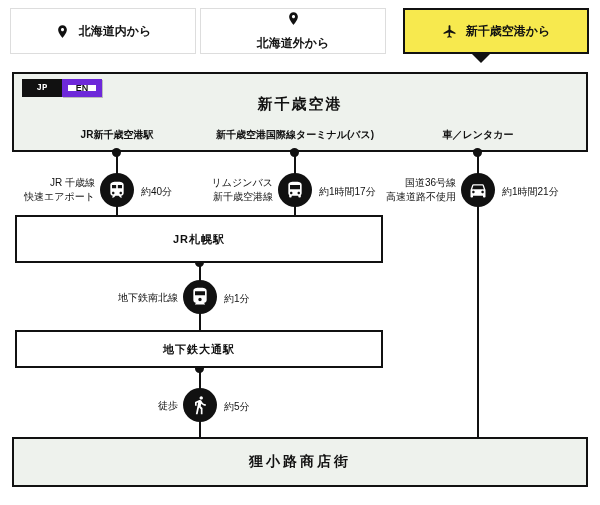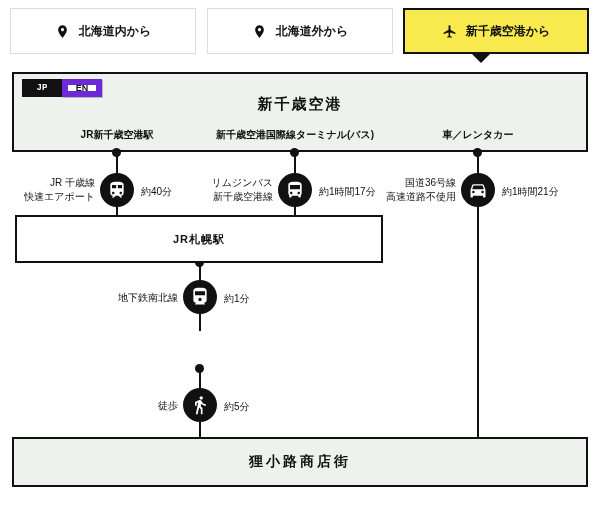--- a/index.html
+++ b/index.html
@@ -12,21 +12,21 @@
   .stage { position: relative; width: 600px; height: 505px; overflow: hidden; background: #fff; }
 
   
   .tab {
     position: absolute; top: 8px; height: 46px; width: 186px;
     background: #fff; border: 1px solid #ddd;
     display: flex; align-items: center; justify-content: center; gap: 9px;
     font-size: 12px; font-weight: bold; cursor: pointer;
   }
   .tab.t1 { left: 10px; }
-  .tab.t2 { left: 207px; }
+  .tab.t2 { left: 200px; flex-direction: column; }
   .tab.t3 { left: 403px; background: #f7e94e; border: 2px solid #111; }
   .tab .ticon { width: 15px; height: 15px; display: inline-flex; }
   .tab .ticon svg { width: 100%; height: 100%; fill: #111; }
   .tab-pointer {
     position: absolute; top: 54px; left: 472px; width: 0; height: 0;
     border-left: 9px solid transparent; border-right: 9px solid transparent;
     border-top: 9px solid #111;
   }
 
   
@@ -204,15 +204,16 @@
   <div class="route-label rl-subway">地下鉄南北線</div>
   <div class="route-label rl-walk">徒歩</div>
 
   <div class="route-time rt-jr">約40分</div>
   <div class="route-time rt-bus">約1時間17分</div>
   <div class="route-time rt-car">約1時間21分</div>
   <div class="route-time rt-subway">約1分</div>
   <div class="route-time rt-walk">約5分</div>
 
   <div class="station-box sb-sapporo">JR札幌駅</div>
+  <div class="station-box sb-odori">地下鉄大通駅</div>
   <div class="station-box sb-dest">狸小路商店街</div>
 
 </div>
 
 </body></html>

